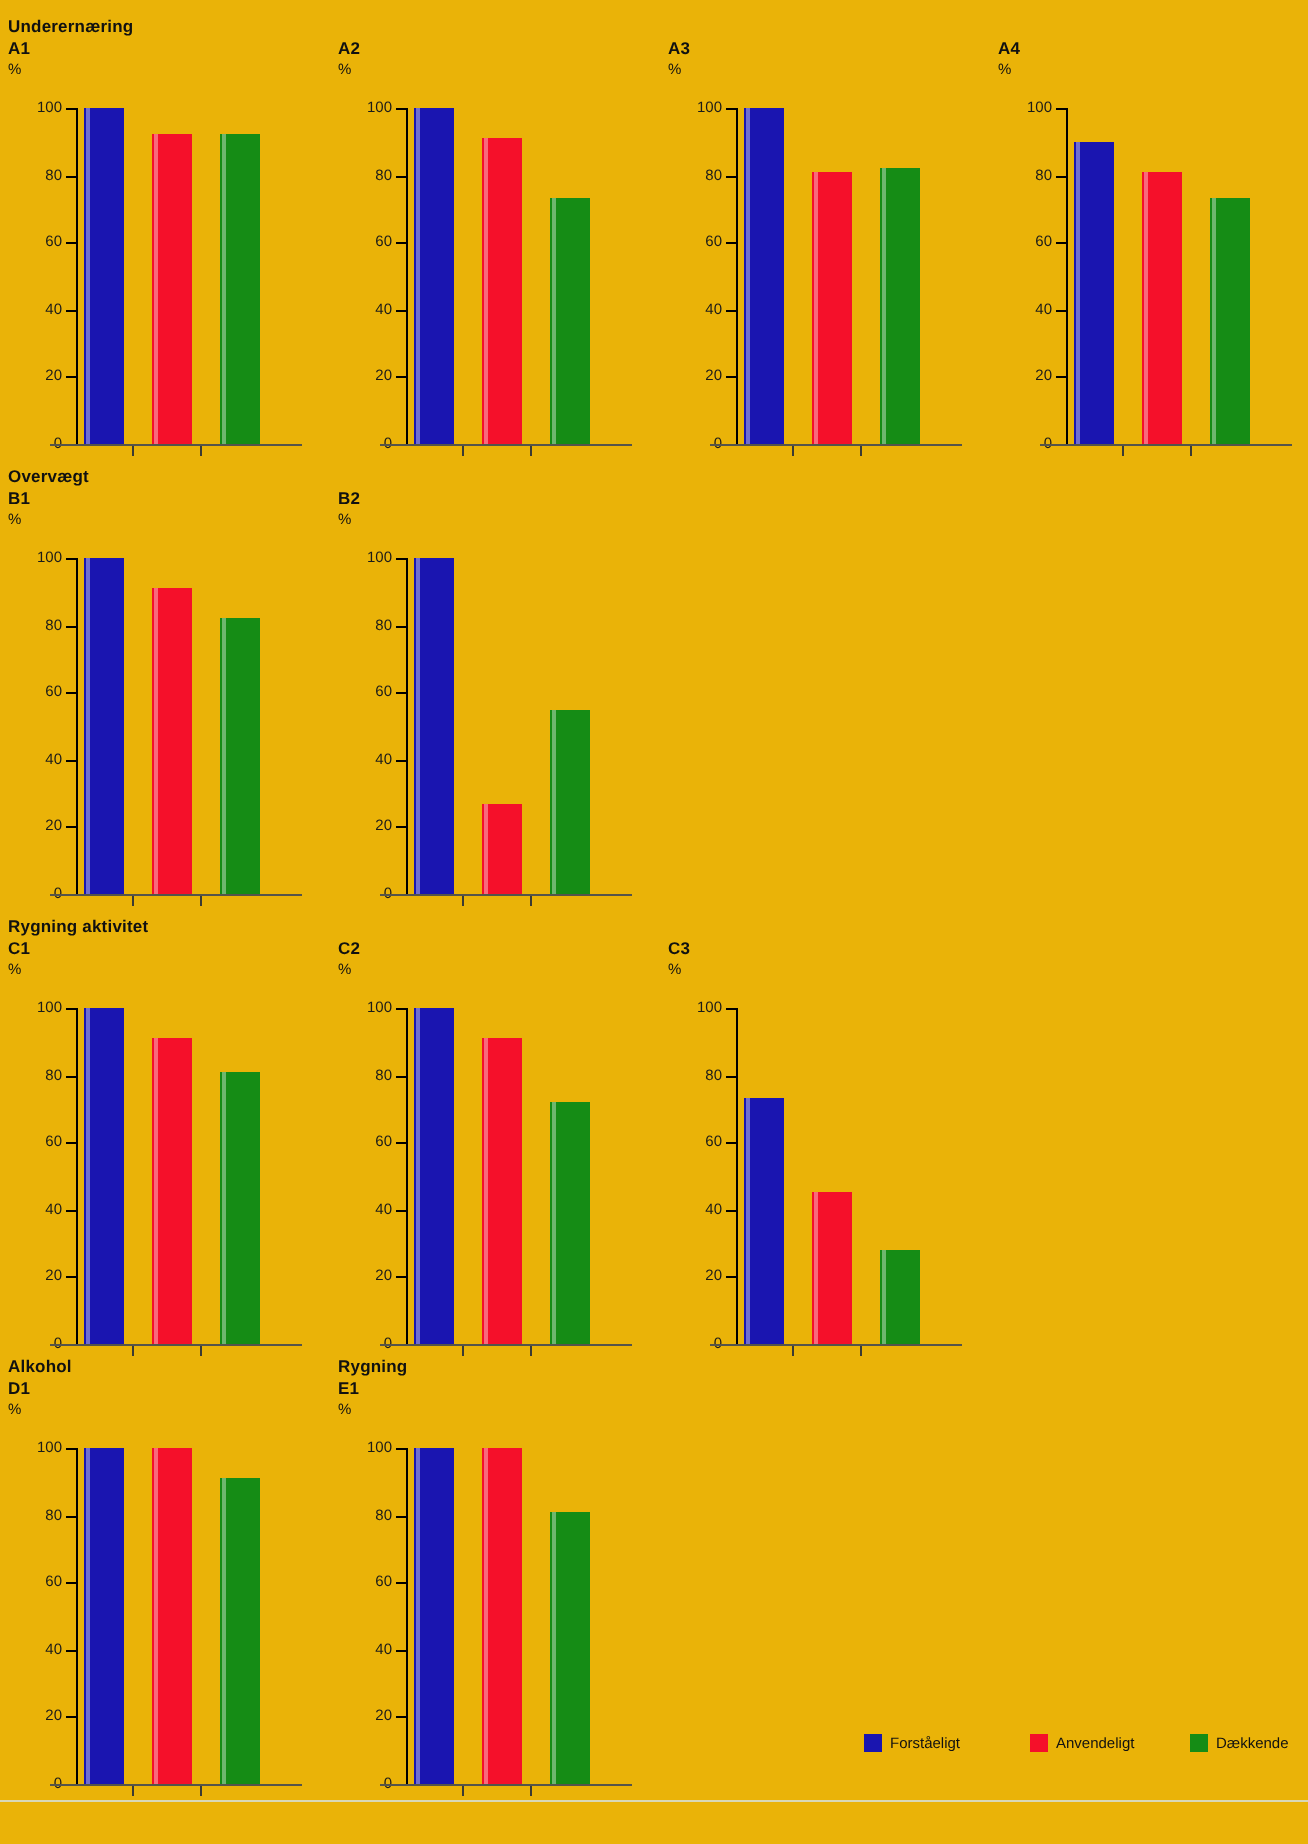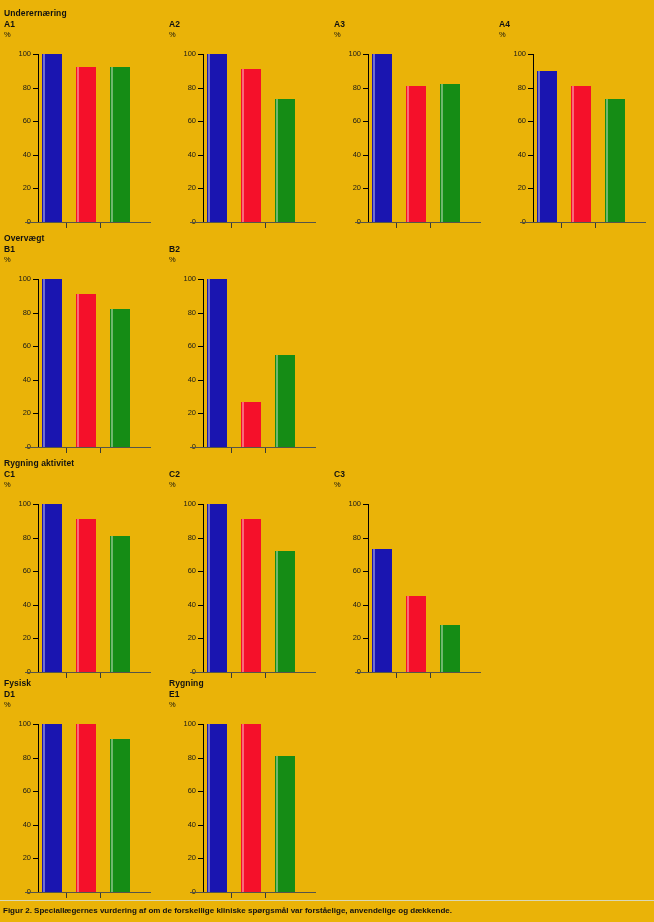--- a/index.html
+++ b/index.html
@@ -559,21 +559,21 @@
           </div>
           <div class="bar" title="Anvendeligt: 45%" style="left: 76px; width: 20px; height: 76px; top: 104px; bottom: auto; background: rgb(245, 16, 42);">
             <div class="shine"></div>
           </div>
           <div class="bar" title="Dækkende: 28%" style="left: 110px; width: 20px; height: 47px; top: 133px; bottom: auto; background: rgb(21, 140, 21);">
             <div class="shine"></div>
           </div>
         </div>
       </div>
       <div class="panel" style="left: 0px; top: 678px;">
-        <div class="group-label">Fysisk</div>
+        <div class="group-label">Alkohol</div>
         <div class="panel-label" style="top: 11px;">D1</div>
         <div class="pct-label">%</div>
         <div class="plot">
           <div class="yaxis"></div>
           <div class="ytick" style="top: 12px;"></div>
           <div class="ytick-label-wrap" style="top: 8px;">
             <div class="ytick-label">100</div>
           </div>
           <div class="ytick" style="top: 46px;"></div>
           <div class="ytick-label-wrap" style="top: 42px;">
@@ -648,17 +648,30 @@
           <div class="bar" title="Anvendeligt: 100%" style="left: 76px; width: 20px; height: 168px; top: 12px; bottom: auto; background: rgb(245, 16, 42);">
             <div class="shine"></div>
           </div>
           <div class="bar" title="Dækkende: 81%" style="left: 110px; width: 20px; height: 136px; top: 44px; bottom: auto; background: rgb(21, 140, 21);">
             <div class="shine"></div>
           </div>
         </div>
       </div>
     </div>
 
+  <div id="legend">
+      <div class="legend-item" style="left: 0px;">
+        <div class="legend-swatch" style="background: rgb(26, 21, 176);"></div>
+        <div class="legend-text">Forståeligt</div>
+      </div>
+      <div class="legend-item" style="left: 83px;">
+        <div class="legend-swatch" style="background: rgb(245, 16, 42);"></div>
+        <div class="legend-text">Anvendeligt</div>
+      </div>
+      <div class="legend-item" style="left: 163px;">
+        <div class="legend-swatch" style="background: rgb(21, 140, 21);"></div>
+        <div class="legend-text">Dækkende</div>
+      </div>
+    </div>
 
   <div id="caption-rule"></div>
-  <div id="caption">Figur 2. Speciallægernes vurdering af om de forskellige kliniske spørgsmål var forståelige, anvendelige og dækkende.</div>
 
 </div>
 
 </body></html>

